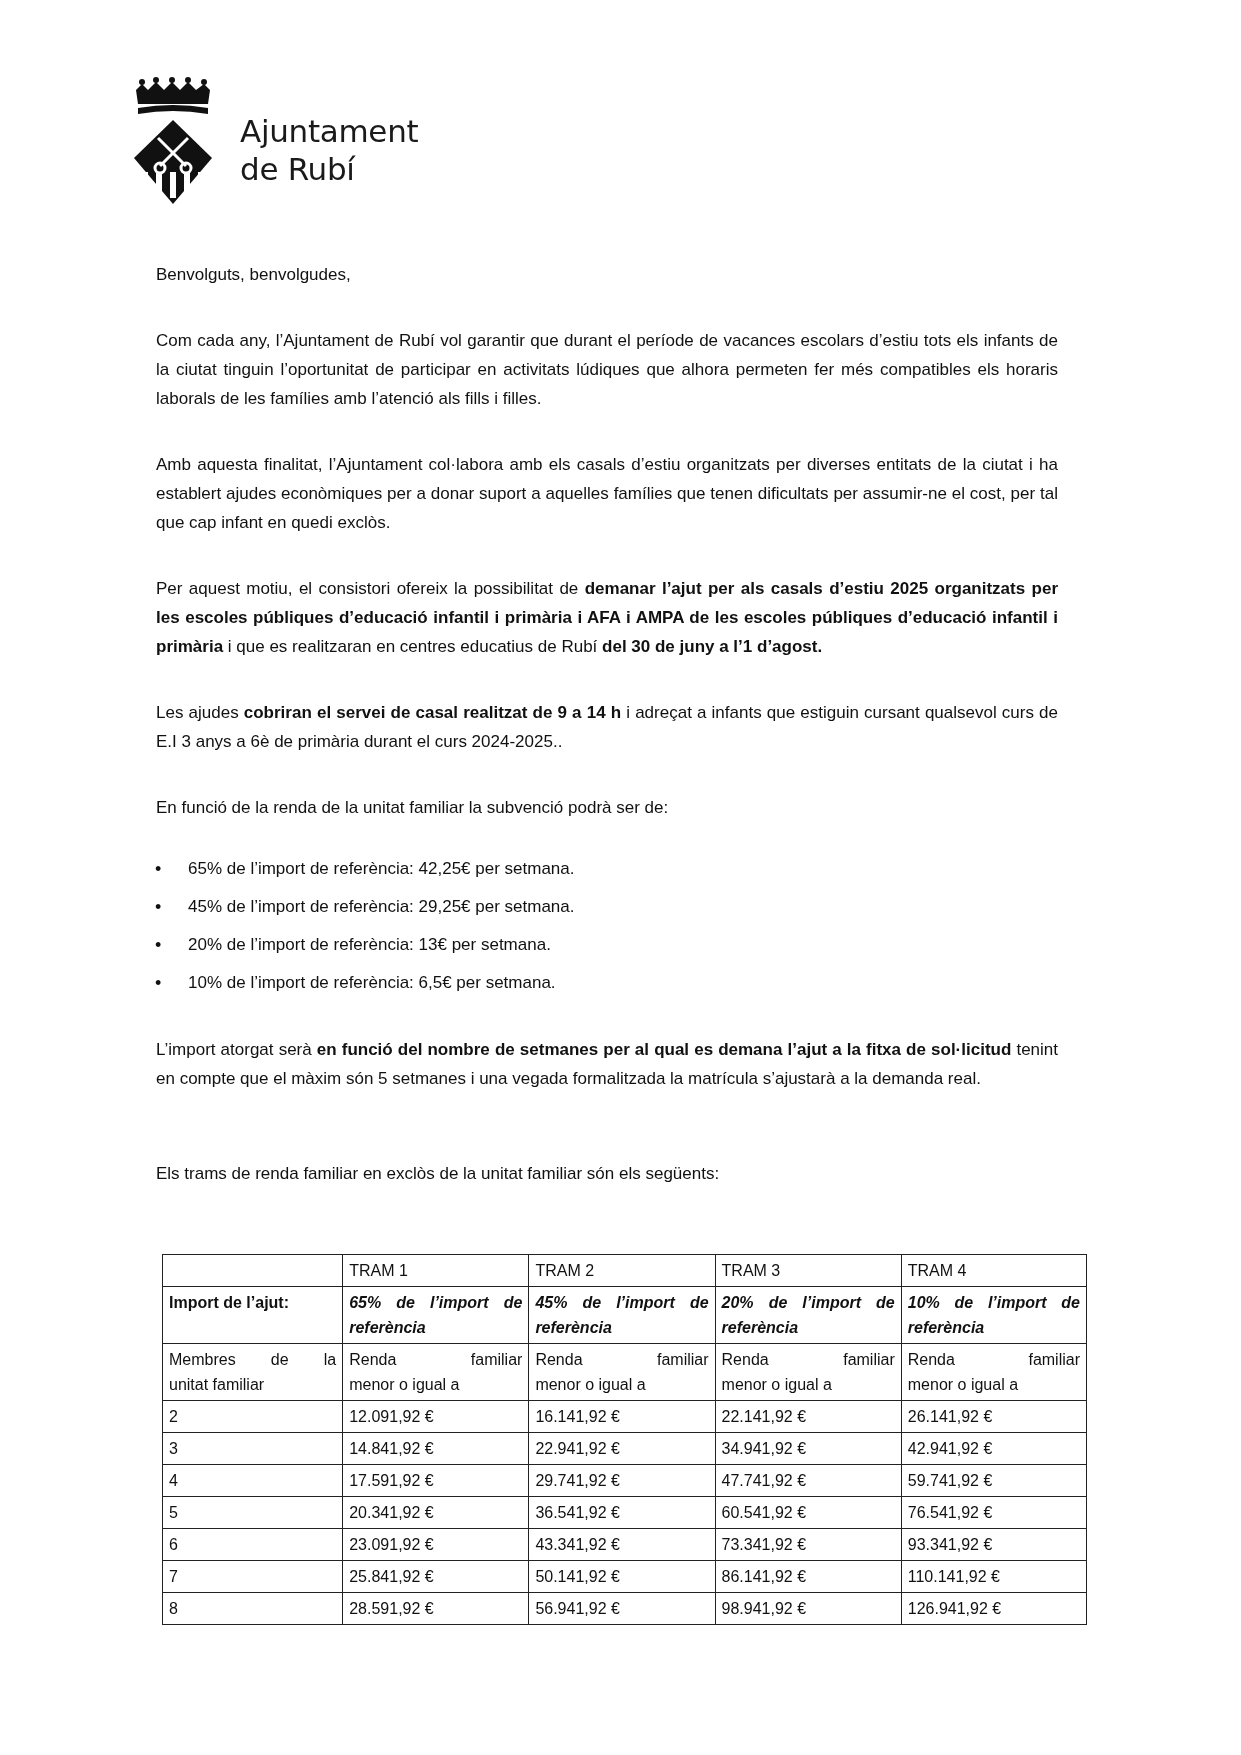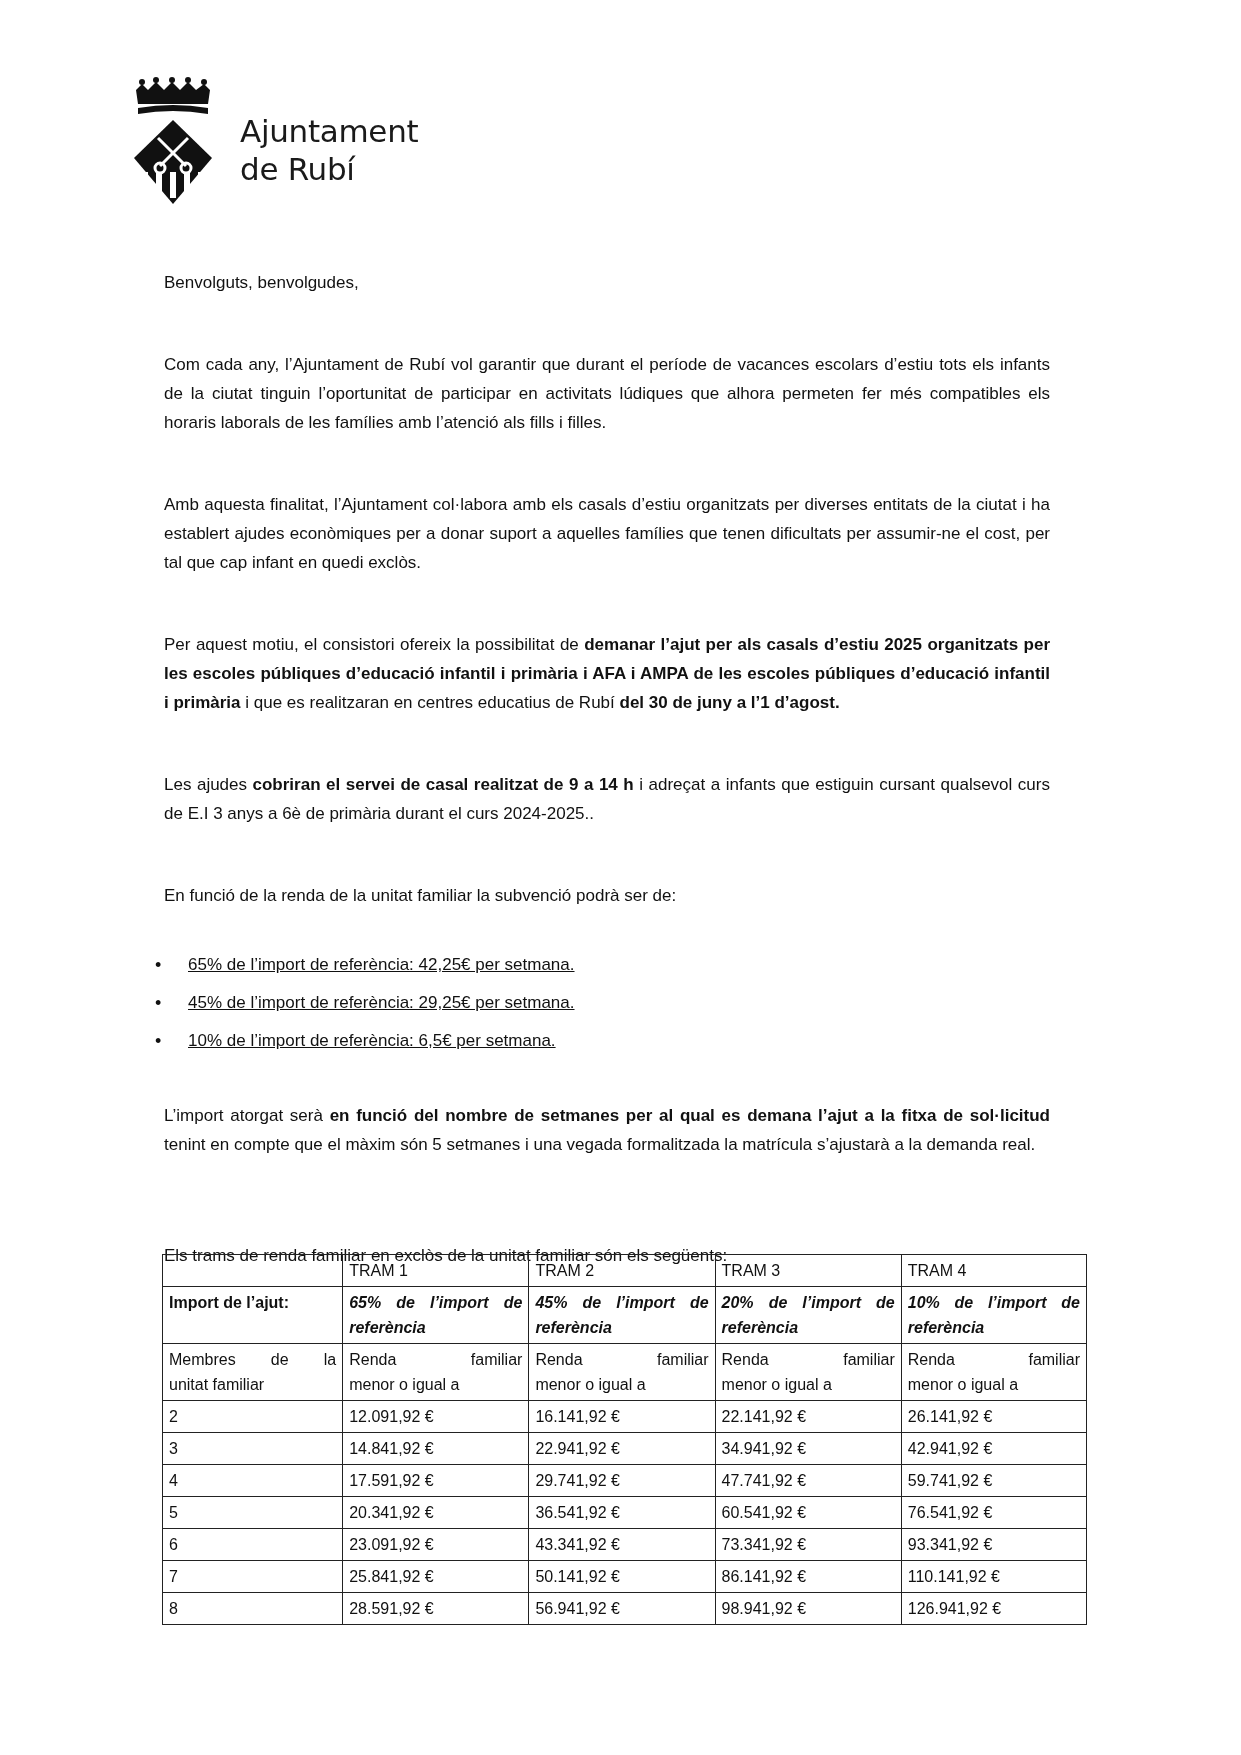--- a/index.html
+++ b/index.html
@@ -4,26 +4,26 @@
   <style>
     html, body { margin: 0; padding: 0; background: #ffffff; }
     body { width: 1241px; height: 1755px; position: relative; overflow: hidden;
       font-family: "Liberation Sans Narrow", "Liberation Sans", sans-serif; color: #111; }
     .logo { position: absolute; left: 128px; top: 76px; width: 300px; height: 130px; text-decoration: underline; }
     .logo-text { position: absolute; left: 112px; top: 36px; font-family: "DejaVu Sans", sans-serif;
       font-size: 31px; line-height: 38px; color: #1a1a1a; letter-spacing: -0.3px; }
     .content { position: absolute; left: 152px; top: 256px; width: 910px;
       font-family: "Liberation Sans", sans-serif; font-size: 17px; line-height: 29px;
       transform-origin: 0 0; }
-    p { margin: 12px; text-align: justify; }
+    p { margin: 4px; text-align: justify; }
     .gap-big { height: 29px; }
     .gap-small { height: 24px; }
     b { font-weight: bold; }
     ul.bullets { list-style: none; margin: 0; padding: 0; }
-    ul.bullets li { position: relative; padding-left: 36px; line-height: 38px; text-decoration: underline; }
+    ul.bullets li { position: relative; padding-left: 36px; line-height: 38px; }
     ul.bullets li::before { content: "\2022"; position: absolute; left: 3px; top: 0; font-size: 18px; }
     table.trams { position: absolute; left: 162px; top: 1254px; border-collapse: collapse;
       font-family: "Liberation Sans", sans-serif; font-size: 16px; width: 925px; }
     table.trams td { border: 1.5px solid #222; padding: 3px 6px; vertical-align: top; line-height: 25px; }
     table.trams tr.data-row td { height: 27px; vertical-align: middle; padding-top: 2px; padding-bottom: 2px; }
     .c0 { width: 167px; } .c1, .c2, .c3 { width: 173px; } .c4 { width: 172px; }
     .justify-cell { text-align: justify; text-align-last: left; font-style: italic; }
     .spread { display: flex; justify-content: space-between; }
   </style>
 </head>
@@ -72,20 +72,21 @@
   <div class="gap-big"></div>
   <p><span>Per aquest motiu, el consistori ofereix la possibilitat de </span><b>demanar l’ajut per als casals d’estiu 2025 organitzats per les escoles públiques d’educació infantil i primària i AFA i AMPA de les escoles públiques d’educació infantil i primària</b><span> i que  es realitzaran en centres educatius de Rubí </span><b>del 30 de juny a l’1 d’agost.</b></p>
   <div class="gap-big"></div>
   <p><span>Les ajudes </span><b>cobriran el servei de casal realitzat de 9 a 14 h</b><span> i adreçat a infants que estiguin cursant qualsevol curs de E.I 3 anys a 6è de primària durant el curs 2024-2025..</span></p>
   <div class="gap-big"></div>
   <p>En funció de la renda de la unitat familiar la subvenció podrà ser de:</p>
   <div class="gap-small"></div>
   <ul class="bullets">
     <li>65% de l’import de referència: 42,25€ per setmana.</li>
     <li>45% de l’import de referència: 29,25€ per setmana.</li>
+    <li>20% de l’import de referència: 13€ per setmana.</li>
     <li>10% de l’import de referència: 6,5€ per setmana.</li>
   </ul>
   <div class="gap-big"></div>
   <p><span>L’import atorgat serà </span><b>en funció del nombre de setmanes per al qual es demana l’ajut a la fitxa de sol·licitud</b><span> tenint en compte que el màxim són 5 setmanes i una vegada formalitzada la matrícula s’ajustarà a la demanda real.</span></p>
   <div class="gap-big"></div>
   <div class="gap-big"></div>
   <p>Els trams de renda familiar en exclòs de la unitat familiar són els següents:</p>
 </div>
 
 <table class="trams">

